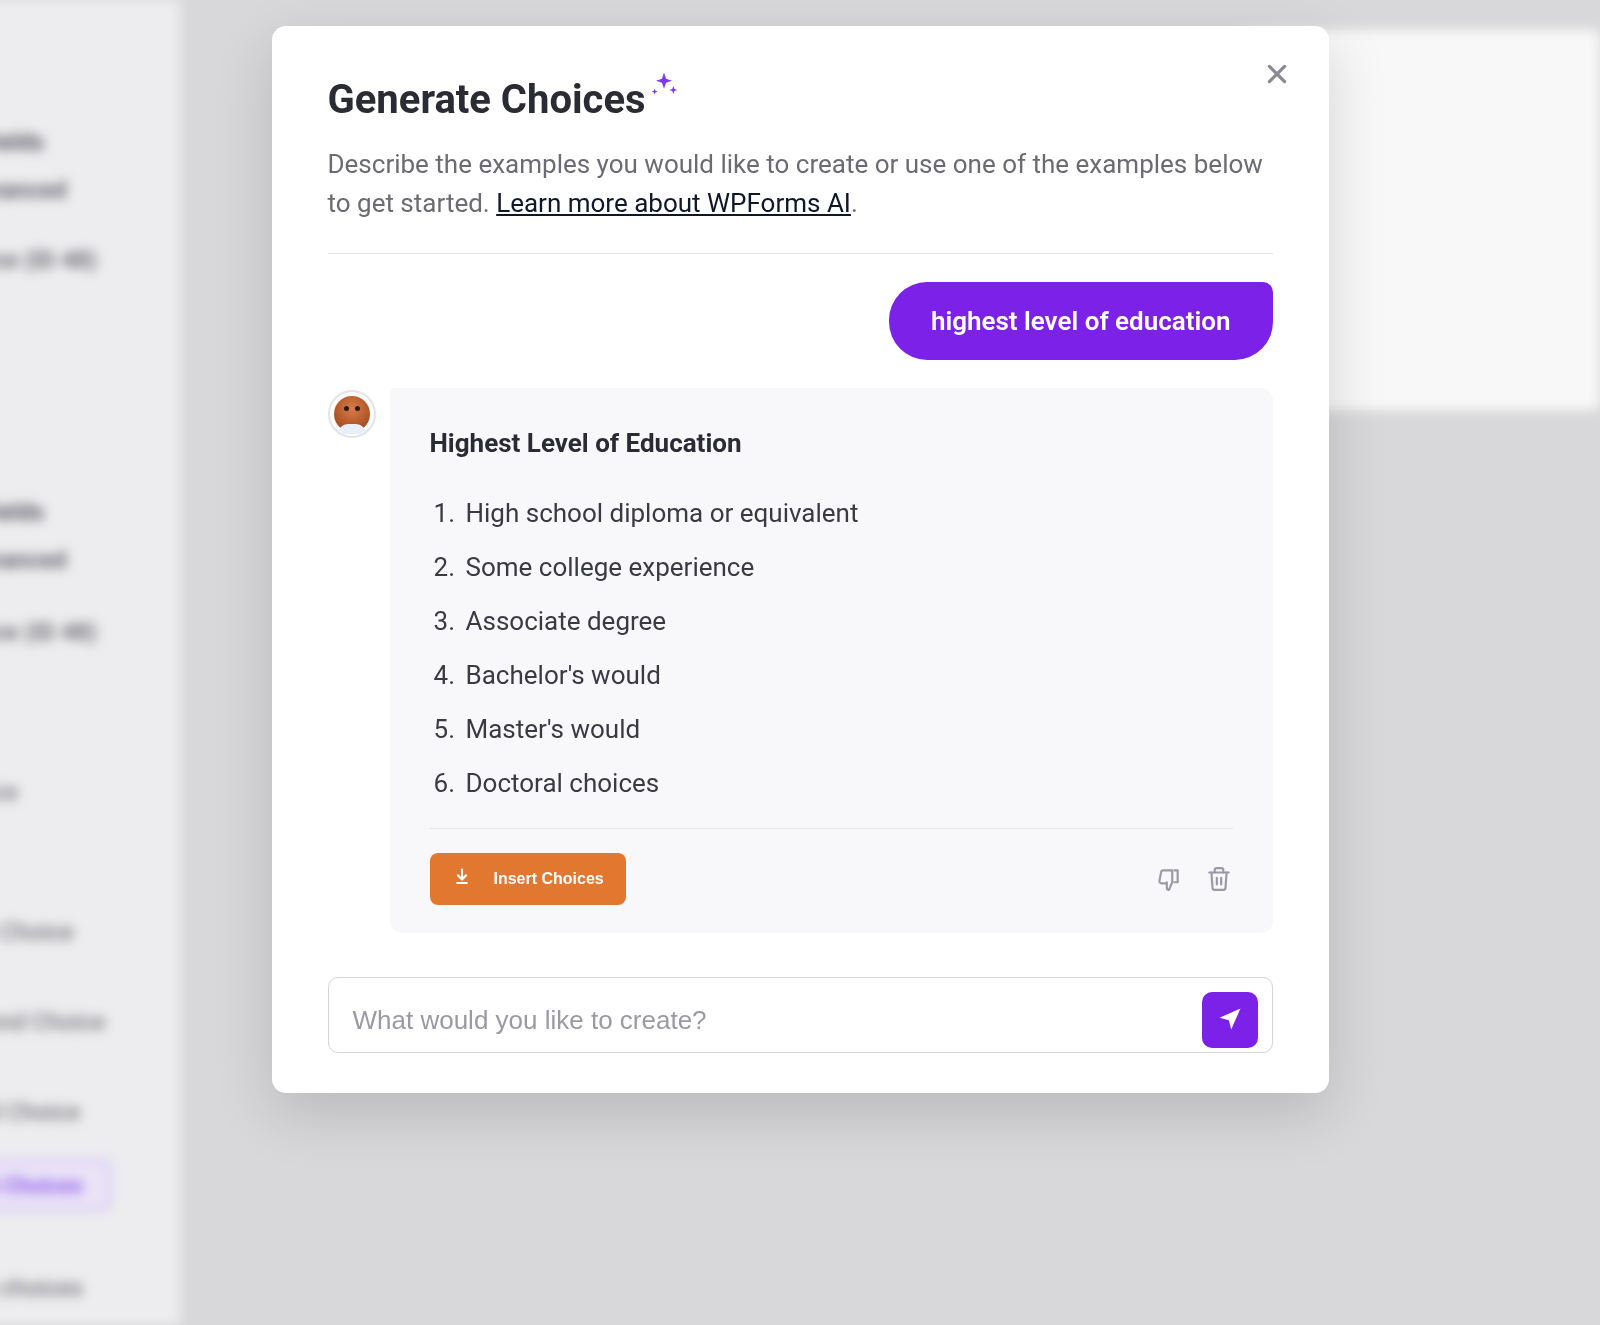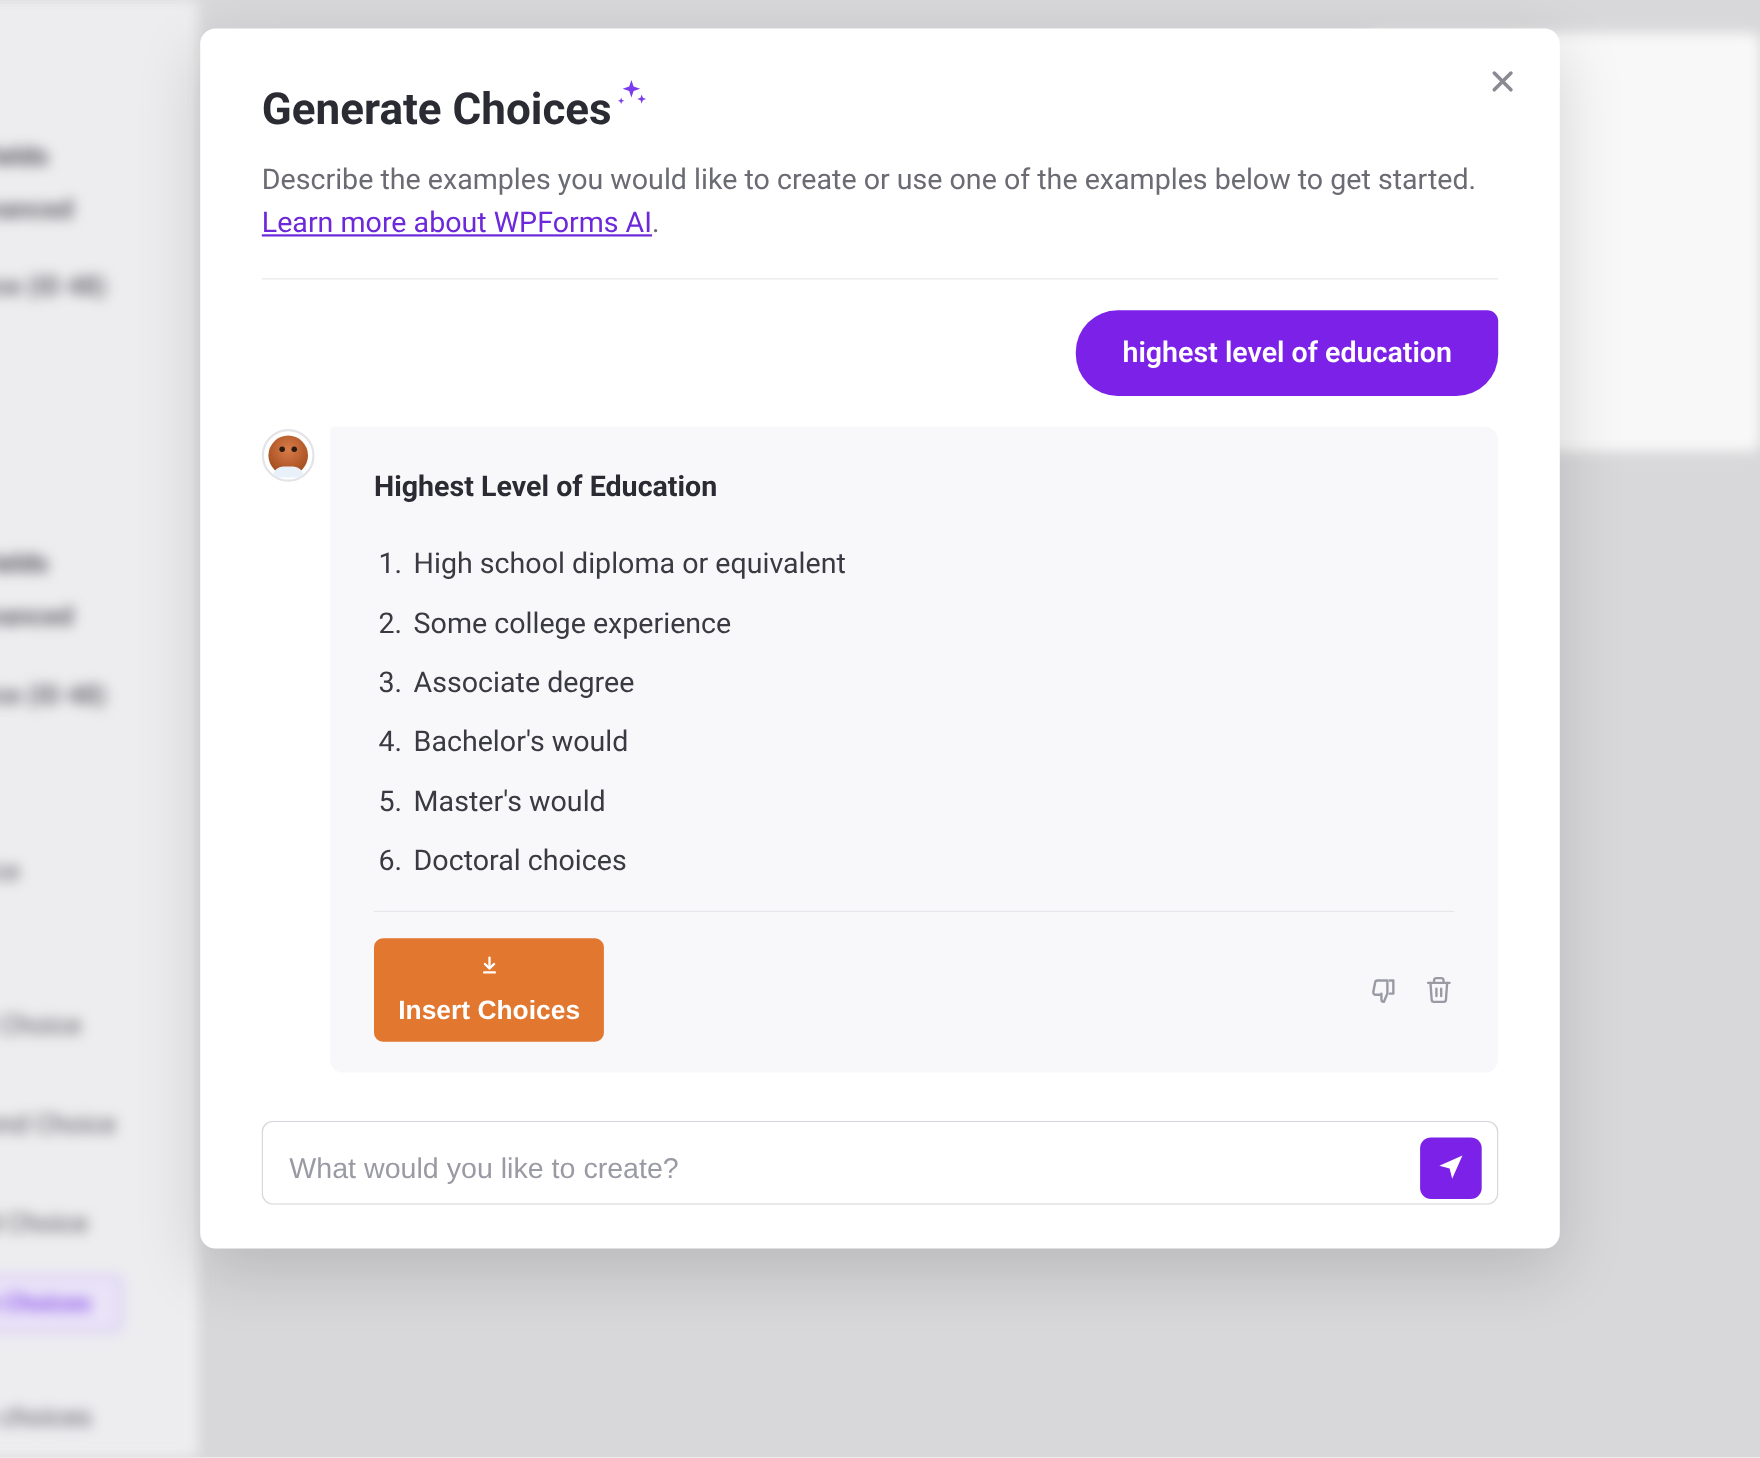--- a/index.html
+++ b/index.html
@@ -64,21 +64,21 @@
     .modal-overlay {
       position: absolute;
       inset: 0;
       display: flex;
       justify-content: center;
       align-items: flex-start;
       padding-top: 26px;
     }
     .modal {
       background: #fff;
-      width: 1236px;
+      width: 1057px;
       border-radius: 14px;
       box-shadow: 0 20px 60px rgba(0, 0, 0, 0.15);
       position: relative;
       padding: 50px 56px 40px 56px;
     }
     .close-icon {
       position: absolute;
       top: 26px;
       right: 30px;
       width: 44px;
@@ -118,21 +118,21 @@
       height: 32px;
     }
     .modal-subtitle {
       margin-top: 22px;
       font-size: 26px;
       line-height: 1.5;
       color: #6b6b74;
     }
     .learn-more-link {
       text-decoration: underline;
-      color: #6d28d9;
+      color: #0f172a;
       cursor: pointer;
     }
     .divider {
       border: none;
       border-top: 1px solid #e5e5e9;
       margin-top: 30px;
       margin-bottom: 28px;
     }
     .user-bubble-row {
       display: flex;
@@ -236,27 +236,26 @@
       display: flex;
       align-items: center;
       justify-content: space-between;
     }
     .insert-button {
       background: #e27730;
       color: #fff;
       border: none;
       border-radius: 8px;
       padding: 14px 22px;
-      font-size: 24px;
+      font-size: 16px;
       font-weight: 600;
       cursor: pointer;
       display: inline-flex;
       align-items: center;
-      gap: 10px;
-      flex-direction: column;
+      gap: 22px;
     }
     .insert-button svg {
       width: 20px;
       height: 20px;
     }
     .ai-icon-group {
       display: flex;
       gap: 22px;
       color: #9a9aa4;
     }

